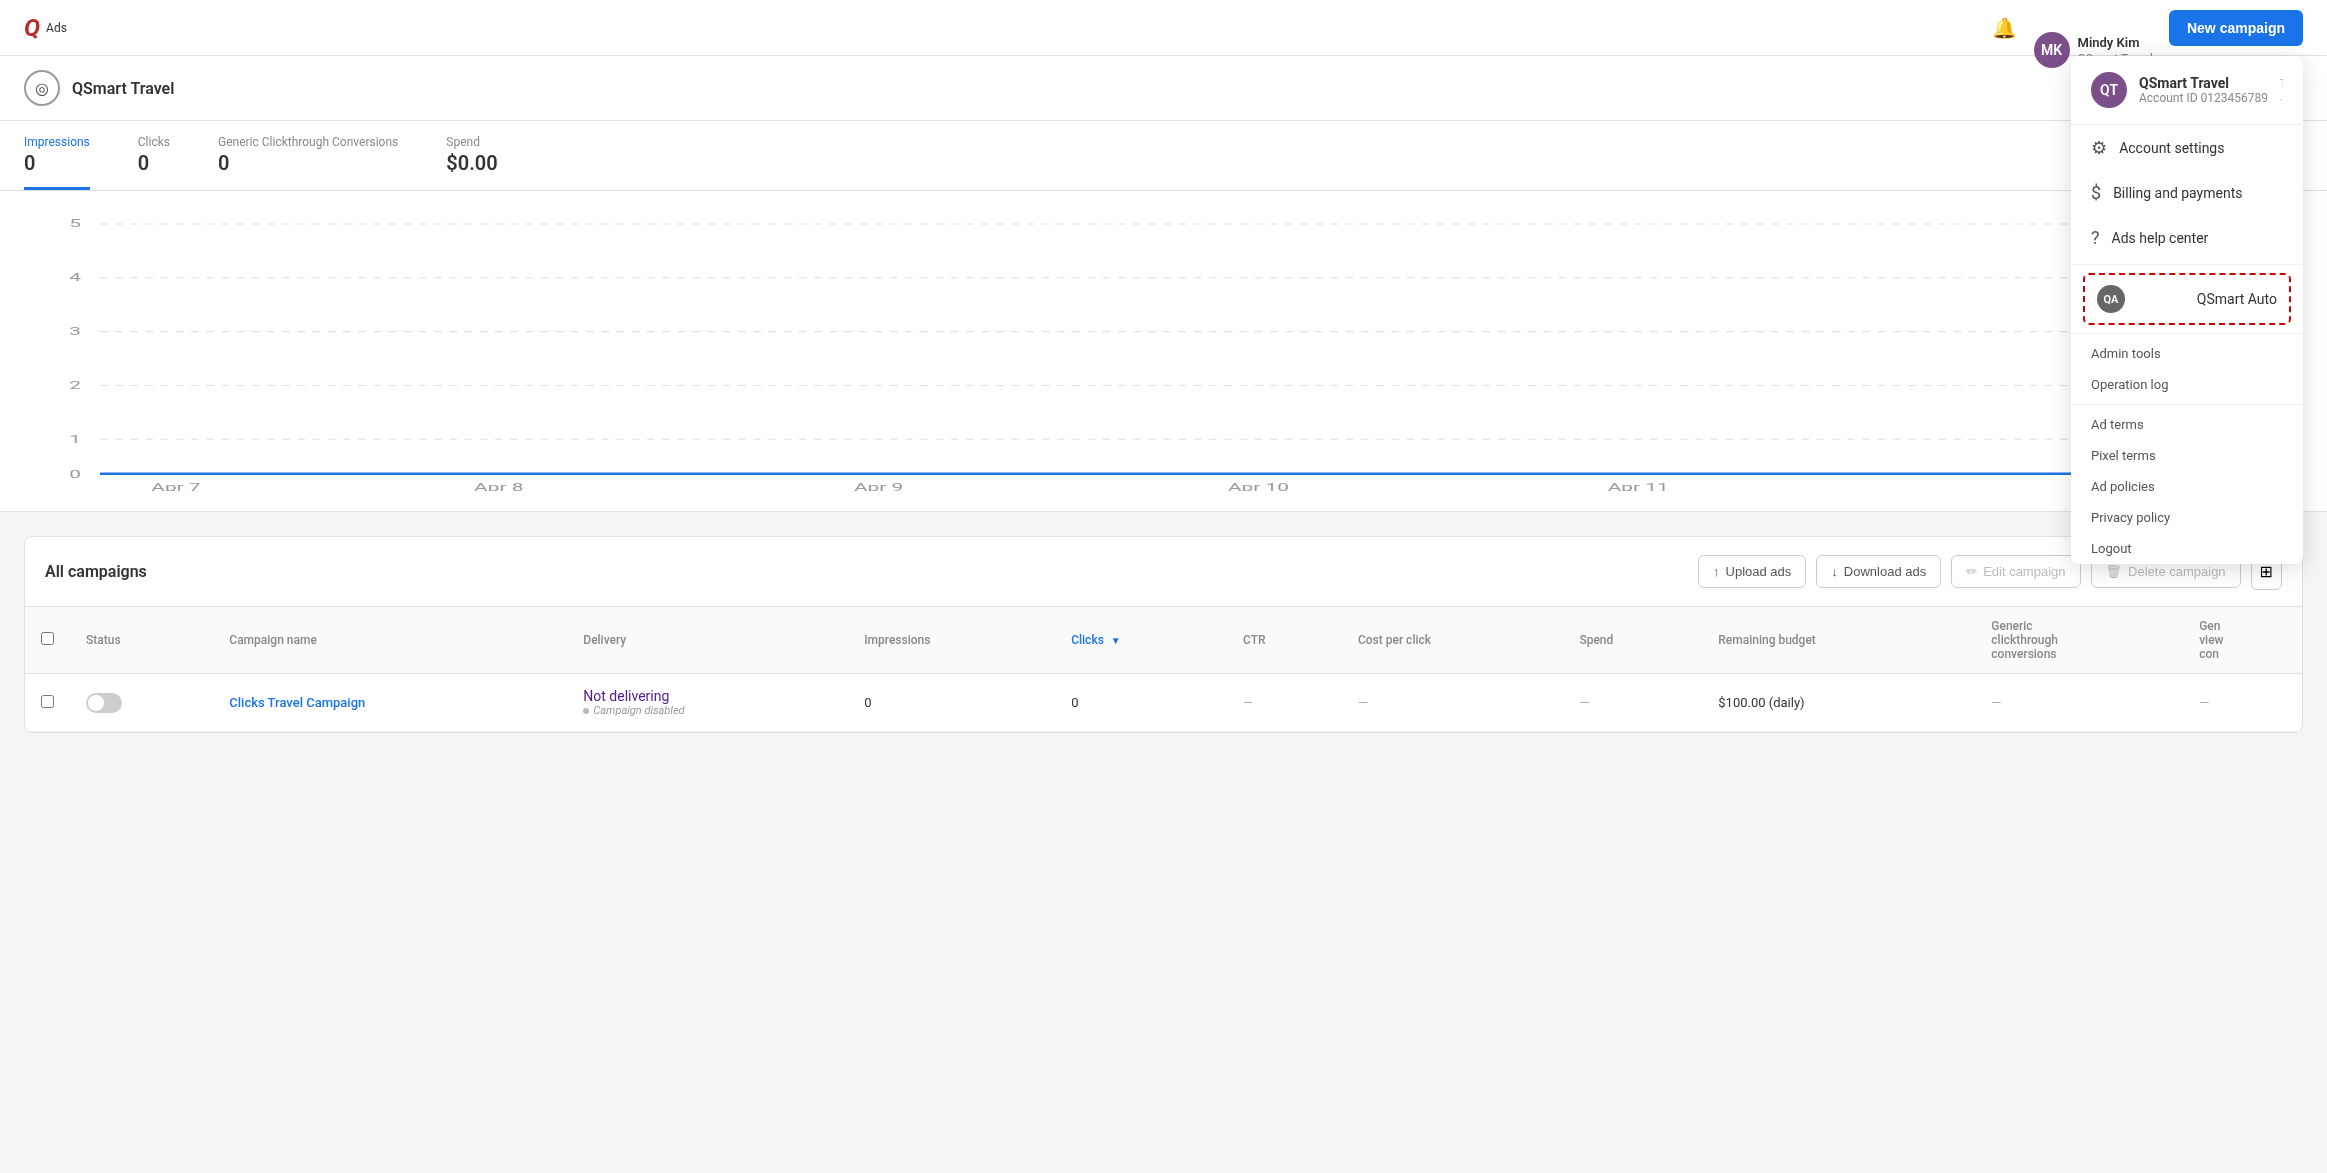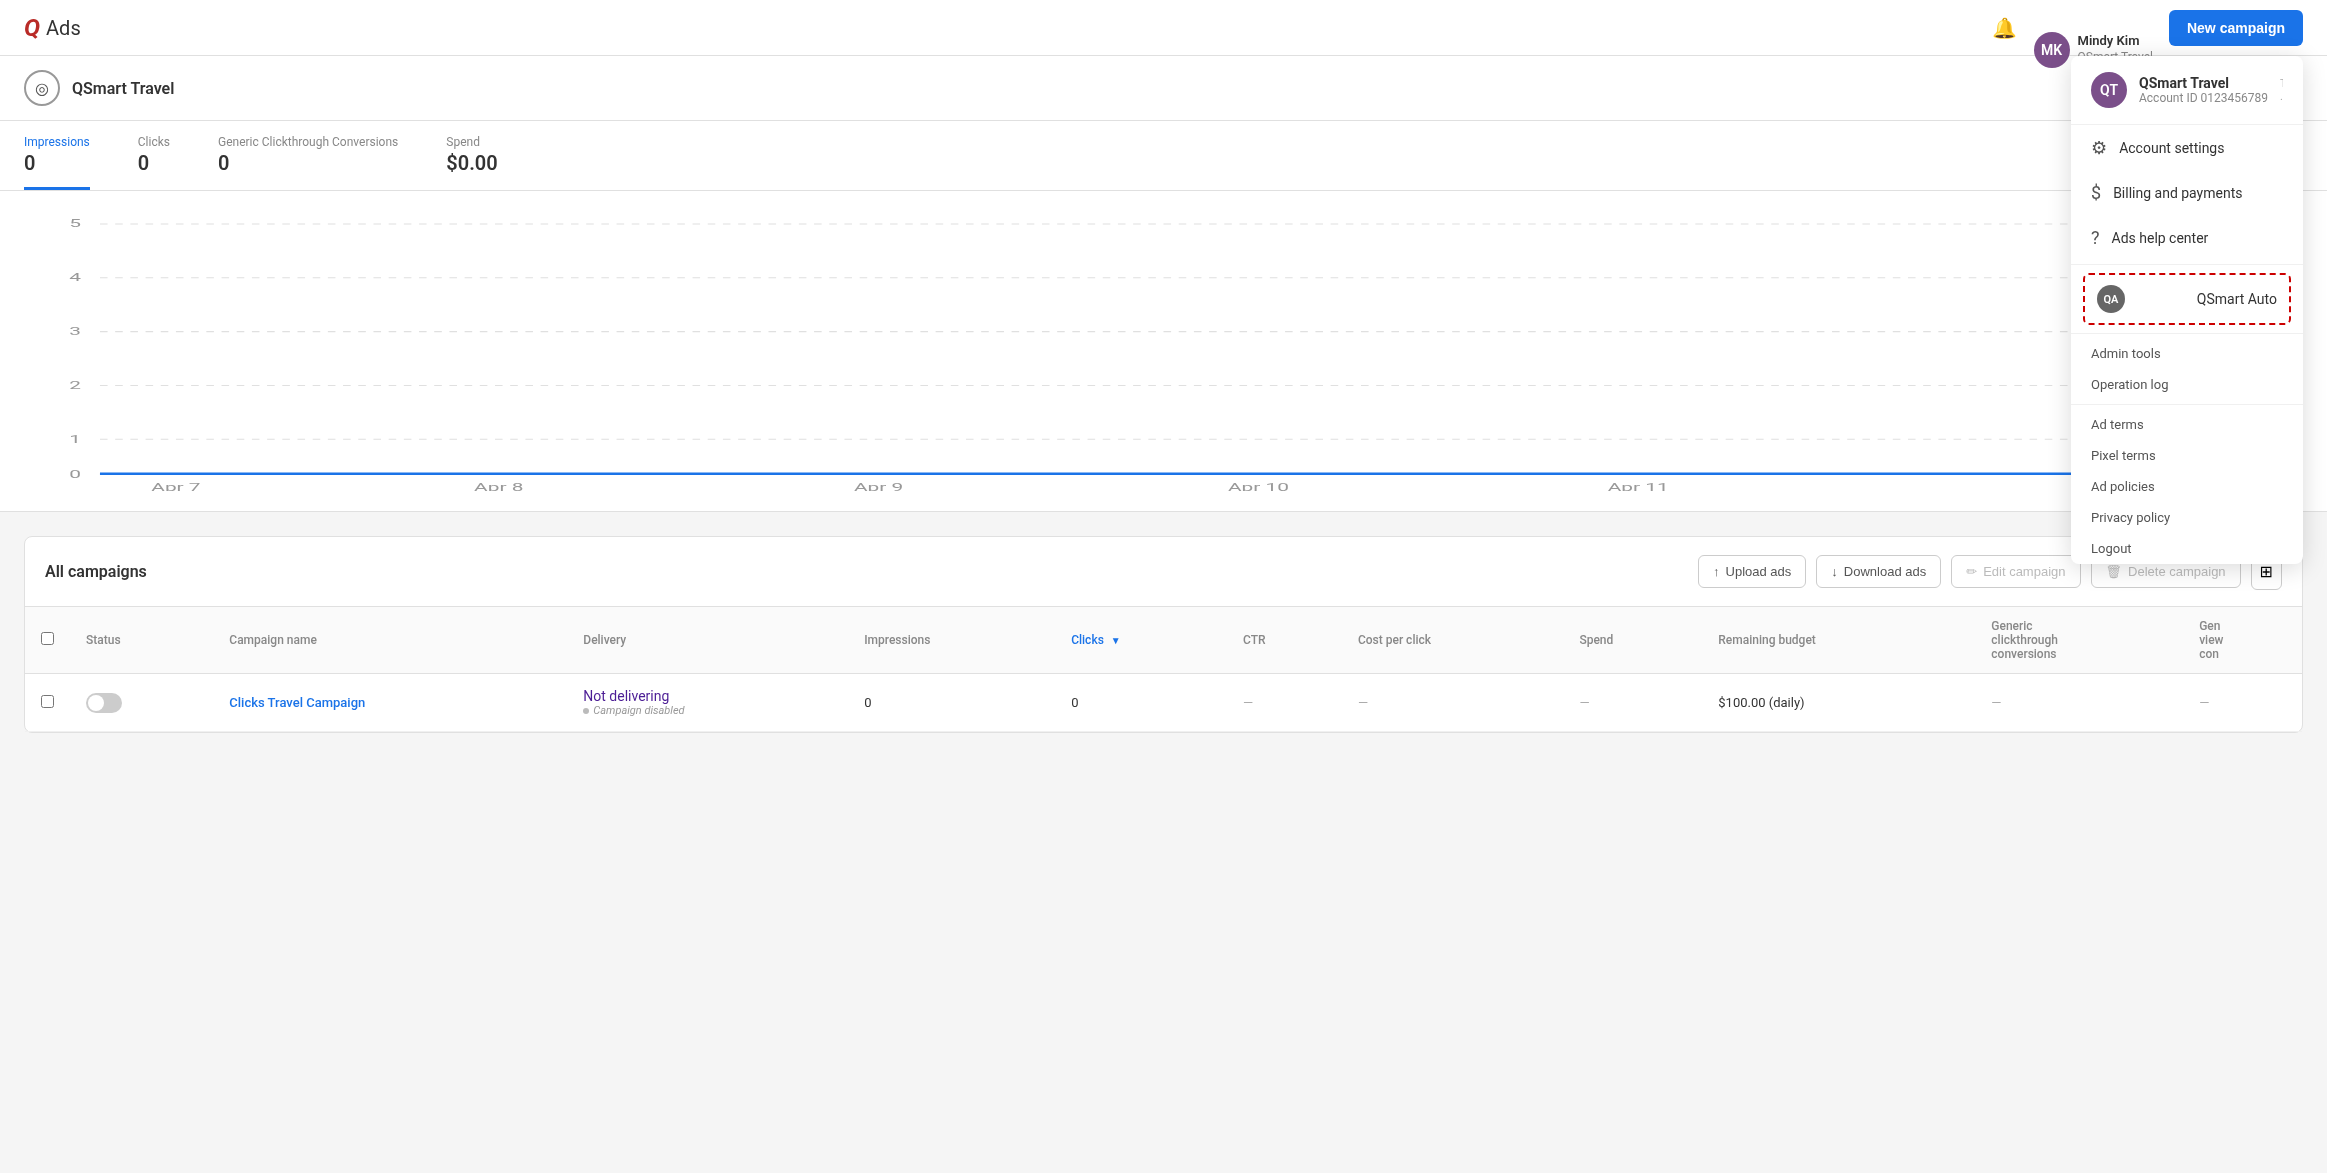--- a/index.html
+++ b/index.html
@@ -12,34 +12,34 @@
       padding: 0 24px;
       height: 56px;
       display: flex;
       align-items: center;
       position: relative;
       z-index: 100;
     }
     .header-left { display: flex; align-items: center; gap: 32px; flex: 1; }
     .logo { display: flex; align-items: center; gap: 6px; }
     .logo-q { color: #b92b27; font-size: 24px; font-weight: 700; font-style: italic; }
-    .logo-ads { font-size: 20px; color: #333; font-weight: 400; }
+    .logo-ads { font-size: 12px; color: #333; font-weight: 400; }
     .nav { display: flex; gap: 8px; }
     .nav-item {
       padding: 8px 12px;
       cursor: pointer;
       color: #555;
       font-size: 14px;
       border-bottom: 3px solid transparent;
       text-decoration: none;
     }
     .nav-item.active { color: #1a73e8; border-bottom: 3px solid #1a73e8; font-weight: 500; }
     .header-right { display: flex; align-items: center; gap: 16px; }
     .bell-icon { font-size: 20px; color: #555; cursor: pointer; }
-    .user-area { display: flex; align-items: center; gap: 8px; cursor: pointer; margin-top: 44px; }
+    .user-area { display: flex; align-items: flex-end; gap: 8px; cursor: pointer; margin-top: 44px; }
     .avatar {
       width: 36px; height: 36px; border-radius: 50%; background: #7b4f8a;
       display: flex; align-items: center; justify-content: center;
       color: #fff; font-size: 14px; font-weight: 600;
     }
     .user-info { line-height: 1.3; }
     .user-name { font-weight: 600; font-size: 13px; color: #333; }
     .user-account { font-size: 12px; color: #888; }
     .new-campaign-btn {
       background: #1a73e8; color: #fff; border: none; border-radius: 6px;

